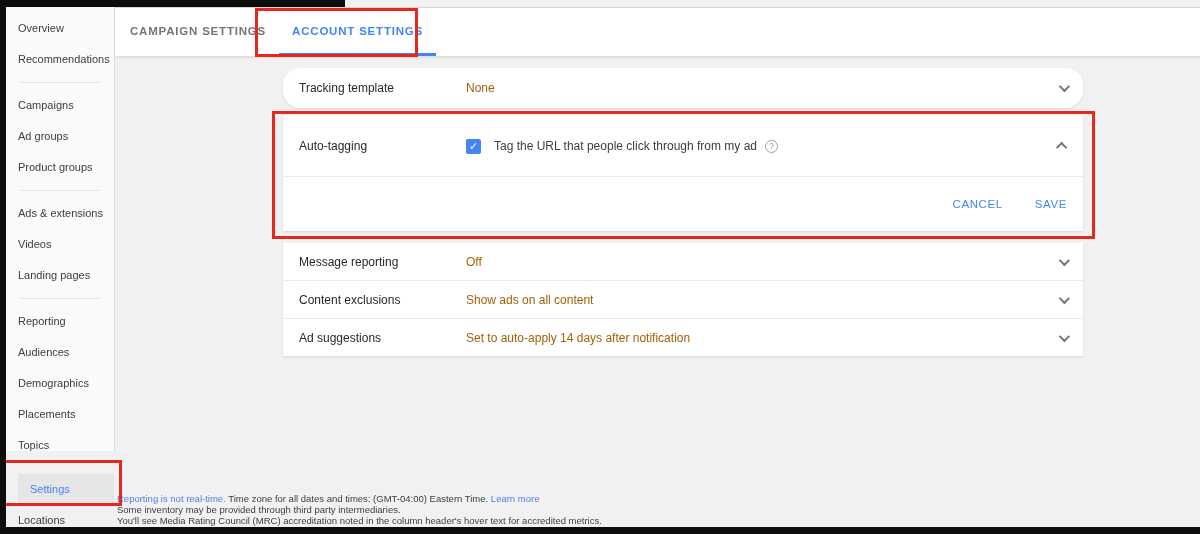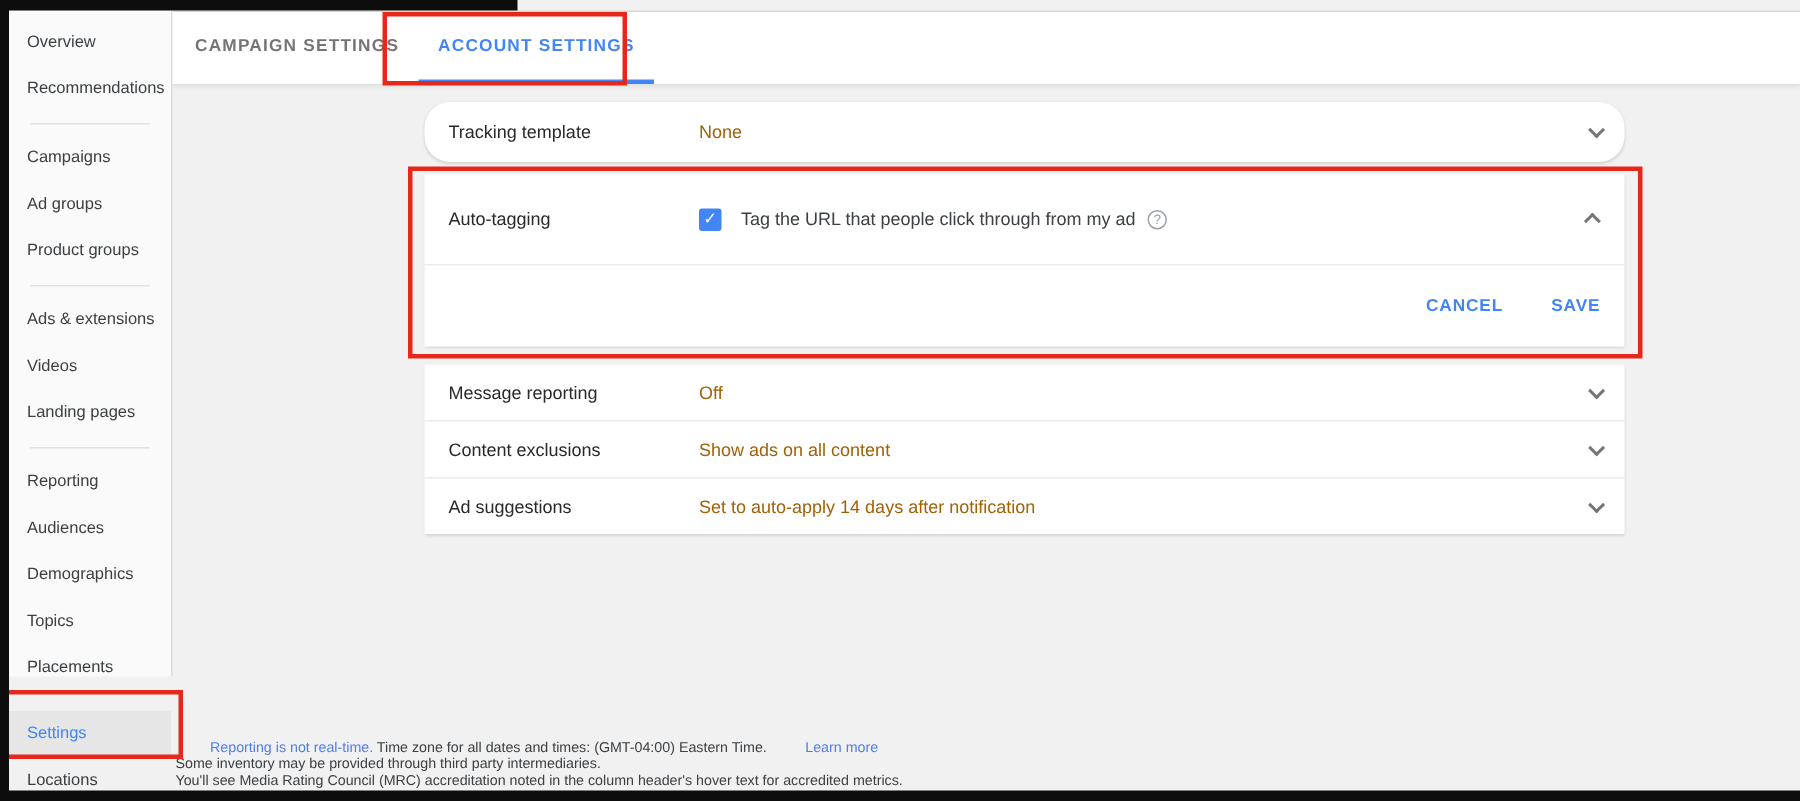--- a/index.html
+++ b/index.html
@@ -20,21 +20,21 @@
   .sidebar {
     position:absolute; left:6px; top:7px; width:109px; height:444px;
     background:#fafafa; border-right:1px solid #dadce0; z-index:2;
     padding-top:6px;
   }
   .side-item {
     height:31px; line-height:31px; padding-left:12px;
     font-size:11px; color:#3c4043; cursor:pointer; white-space:nowrap;
   }
   .side-item.selected { background:#e6e6e6; color:#4285f4; }
-  .side-item.push-down { margin-top:13px; }
+  .side-item.push-down { margin-top:13px;margin-left:12px; }
   .side-divider { height:1px; background:#e2e2e2; margin:7px 14px 7px 14px; }
 
   
   .tabbar {
     position:absolute; left:115px; top:7px; width:1085px; height:50px;
     background:#ffffff; border-top:1px solid #d6d6d6; border-bottom:1px solid #e0e0e0;
     box-shadow:0 1px 2px rgba(0,0,0,0.08);
     display:flex; align-items:stretch; padding-left:2px; z-index:3;
   }
   .tab {
@@ -74,32 +74,32 @@
   .help {
     width:13px; height:13px; border:1px solid #9aa0a6; border-radius:50%;
     color:#9aa0a6; font-size:9px; line-height:11px; text-align:center; margin-left:8px;
     cursor:pointer; flex:0 0 auto;
   }
   .at-actions {
     display:flex; justify-content:flex-end; align-items:center; height:54px;
     padding-right:16px; gap:32px;
   }
   .text-btn {
-    font-size:11.5px; font-weight:700; letter-spacing:0.6px; color:#4285f4; cursor:pointer;
+    font-size:11.5px; font-weight:400; letter-spacing:0.6px; color:#4285f4; cursor:pointer;
   }
 
   
   .redbox { position:absolute; border:3px solid #e5281b; z-index:10; pointer-events:none; }
 
   
   .footer {
     position:absolute; left:117px; top:493px; width:760px; z-index:1;
     font-size:9.5px; line-height:11px; color:#3c4043;
   }
-  .footer a, .flink { color:#4f7de9; text-decoration:none; cursor:pointer;margin-left:23px; }
+  .footer a, .flink { color:#4f7de9; text-decoration:none; cursor:pointer; }
 </style>
 </head>
 <body>
 
 <div class="frame-left"></div>
 <div class="frame-bottom"></div>
 <div class="frame-topleft"></div>
 
 <nav class="sidebar">
   <div class="side-item">Overview</div>
@@ -109,22 +109,22 @@
   <div class="side-item">Ad groups</div>
   <div class="side-item">Product groups</div>
   <div class="side-divider"></div>
   <div class="side-item">Ads &amp; extensions</div>
   <div class="side-item">Videos</div>
   <div class="side-item">Landing pages</div>
   <div class="side-divider"></div>
   <div class="side-item">Reporting</div>
   <div class="side-item">Audiences</div>
   <div class="side-item">Demographics</div>
+  <div class="side-item">Placements</div>
   <div class="side-item">Topics</div>
-  <div class="side-item">Placements</div>
   <div class="side-item selected push-down">Settings</div>
   <div class="side-item">Locations</div>
 </nav>
 
 <div class="tabbar">
   <div class="tab">CAMPAIGN SETTINGS</div>
   <div class="tab active">ACCOUNT SETTINGS</div>
 </div>
 
 <div class="card" style="left:283px; top:68px; width:800px;border-radius:17px;">

